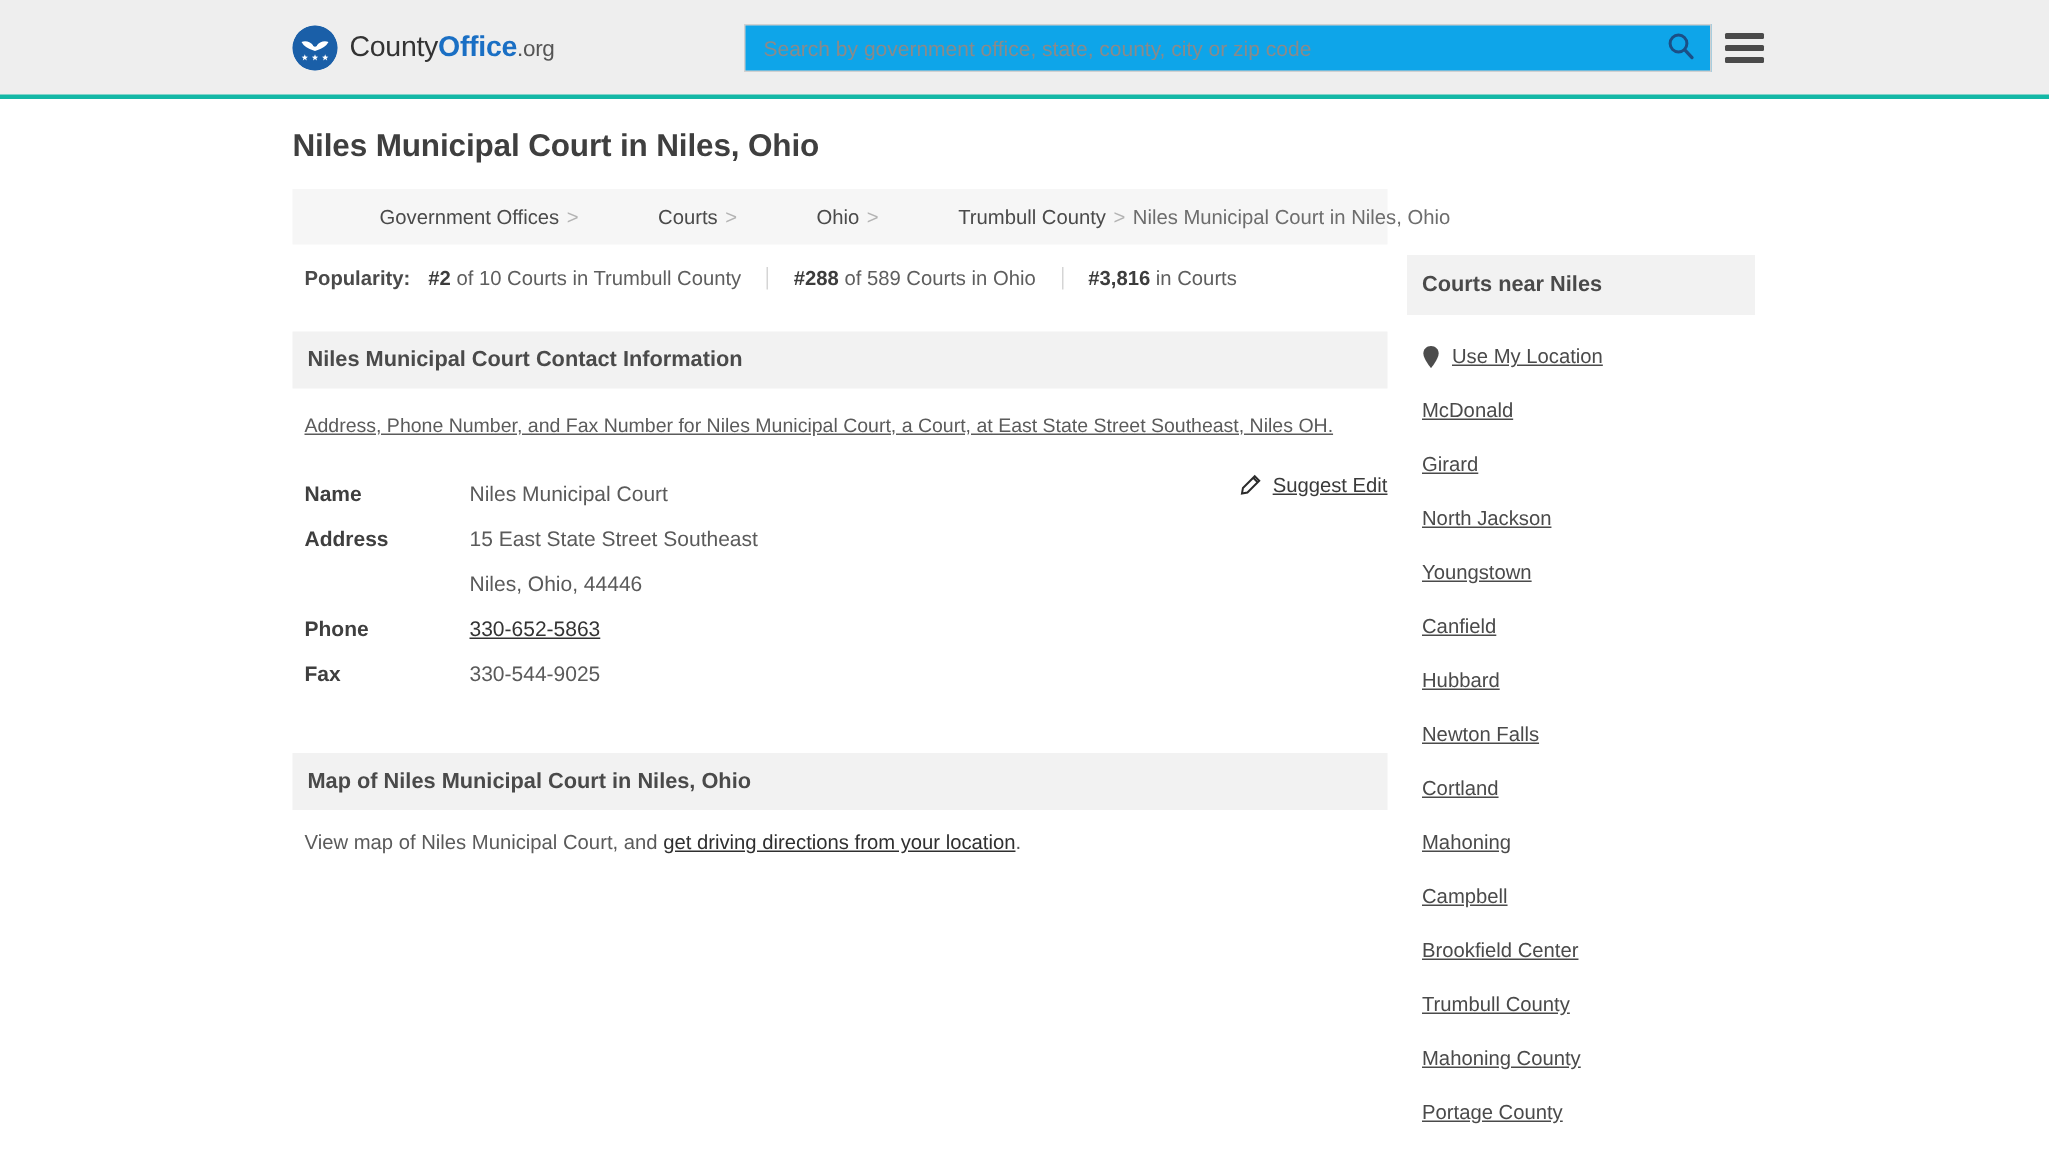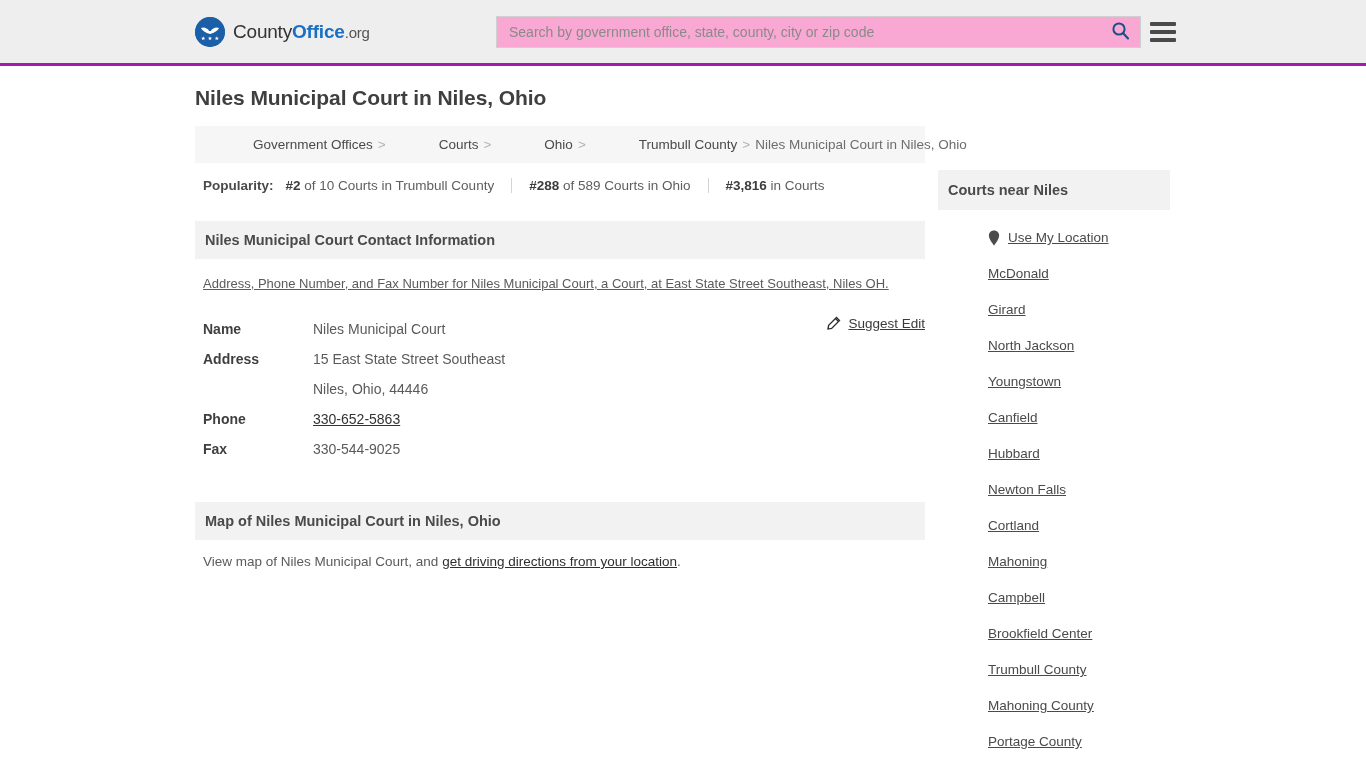--- a/index.html
+++ b/index.html
@@ -10,21 +10,21 @@
     overflow: hidden;
     background: #ffffff;
     font-family: "Liberation Sans", sans-serif;
     color: #3a3a3a;
   }
 
   
   .site-header {
     height: 66px;
     background: #eeeeee;
-    border-bottom: 3px solid #a21caf;
+    border-bottom: 3px solid #14b8a6;
     display: flex;
     align-items: center;
     position: relative;
   }
   .brand {
     position: absolute;
     left: 195px;
     display: flex;
     align-items: center;
     gap: 8px;
@@ -50,21 +50,21 @@
   }
   .brand-text .b-office { color: #1a6fc4; font-weight: bold; }
   .brand-text .b-county { font-weight: normal; }
   .brand-text .b-org { font-size: 15px; color: #555; }
 
   .search-wrap {
     position: absolute;
     left: 496px;
     width: 645px;
     height: 32px;
-    background: #f9a8d4;
+    background: #0ea5e9;
     border: 1px solid #d0d0d0;
     display: flex;
     align-items: center;
     padding: 0 6px 0 10px;
   }
   .search-input {
     flex: 1;
     border: none;
     outline: none;
     font-size: 14px;
@@ -225,21 +225,20 @@
     font-weight: bold;
     color: #4a4a4a;
   }
   .side-list { padding: 10px 10px 0 10px; }
   .side-item {
     font-size: 13.5px;
     line-height: 36px;
     display: flex;
     align-items: center;
     gap: 8px;
-    margin-left: 40px;
   }
   .side-item a {
     color: #4a4a4a;
     text-decoration: underline;
   }
   .pin-icon { display: inline-flex; }
 </style>
 </head>
 <body>
 

